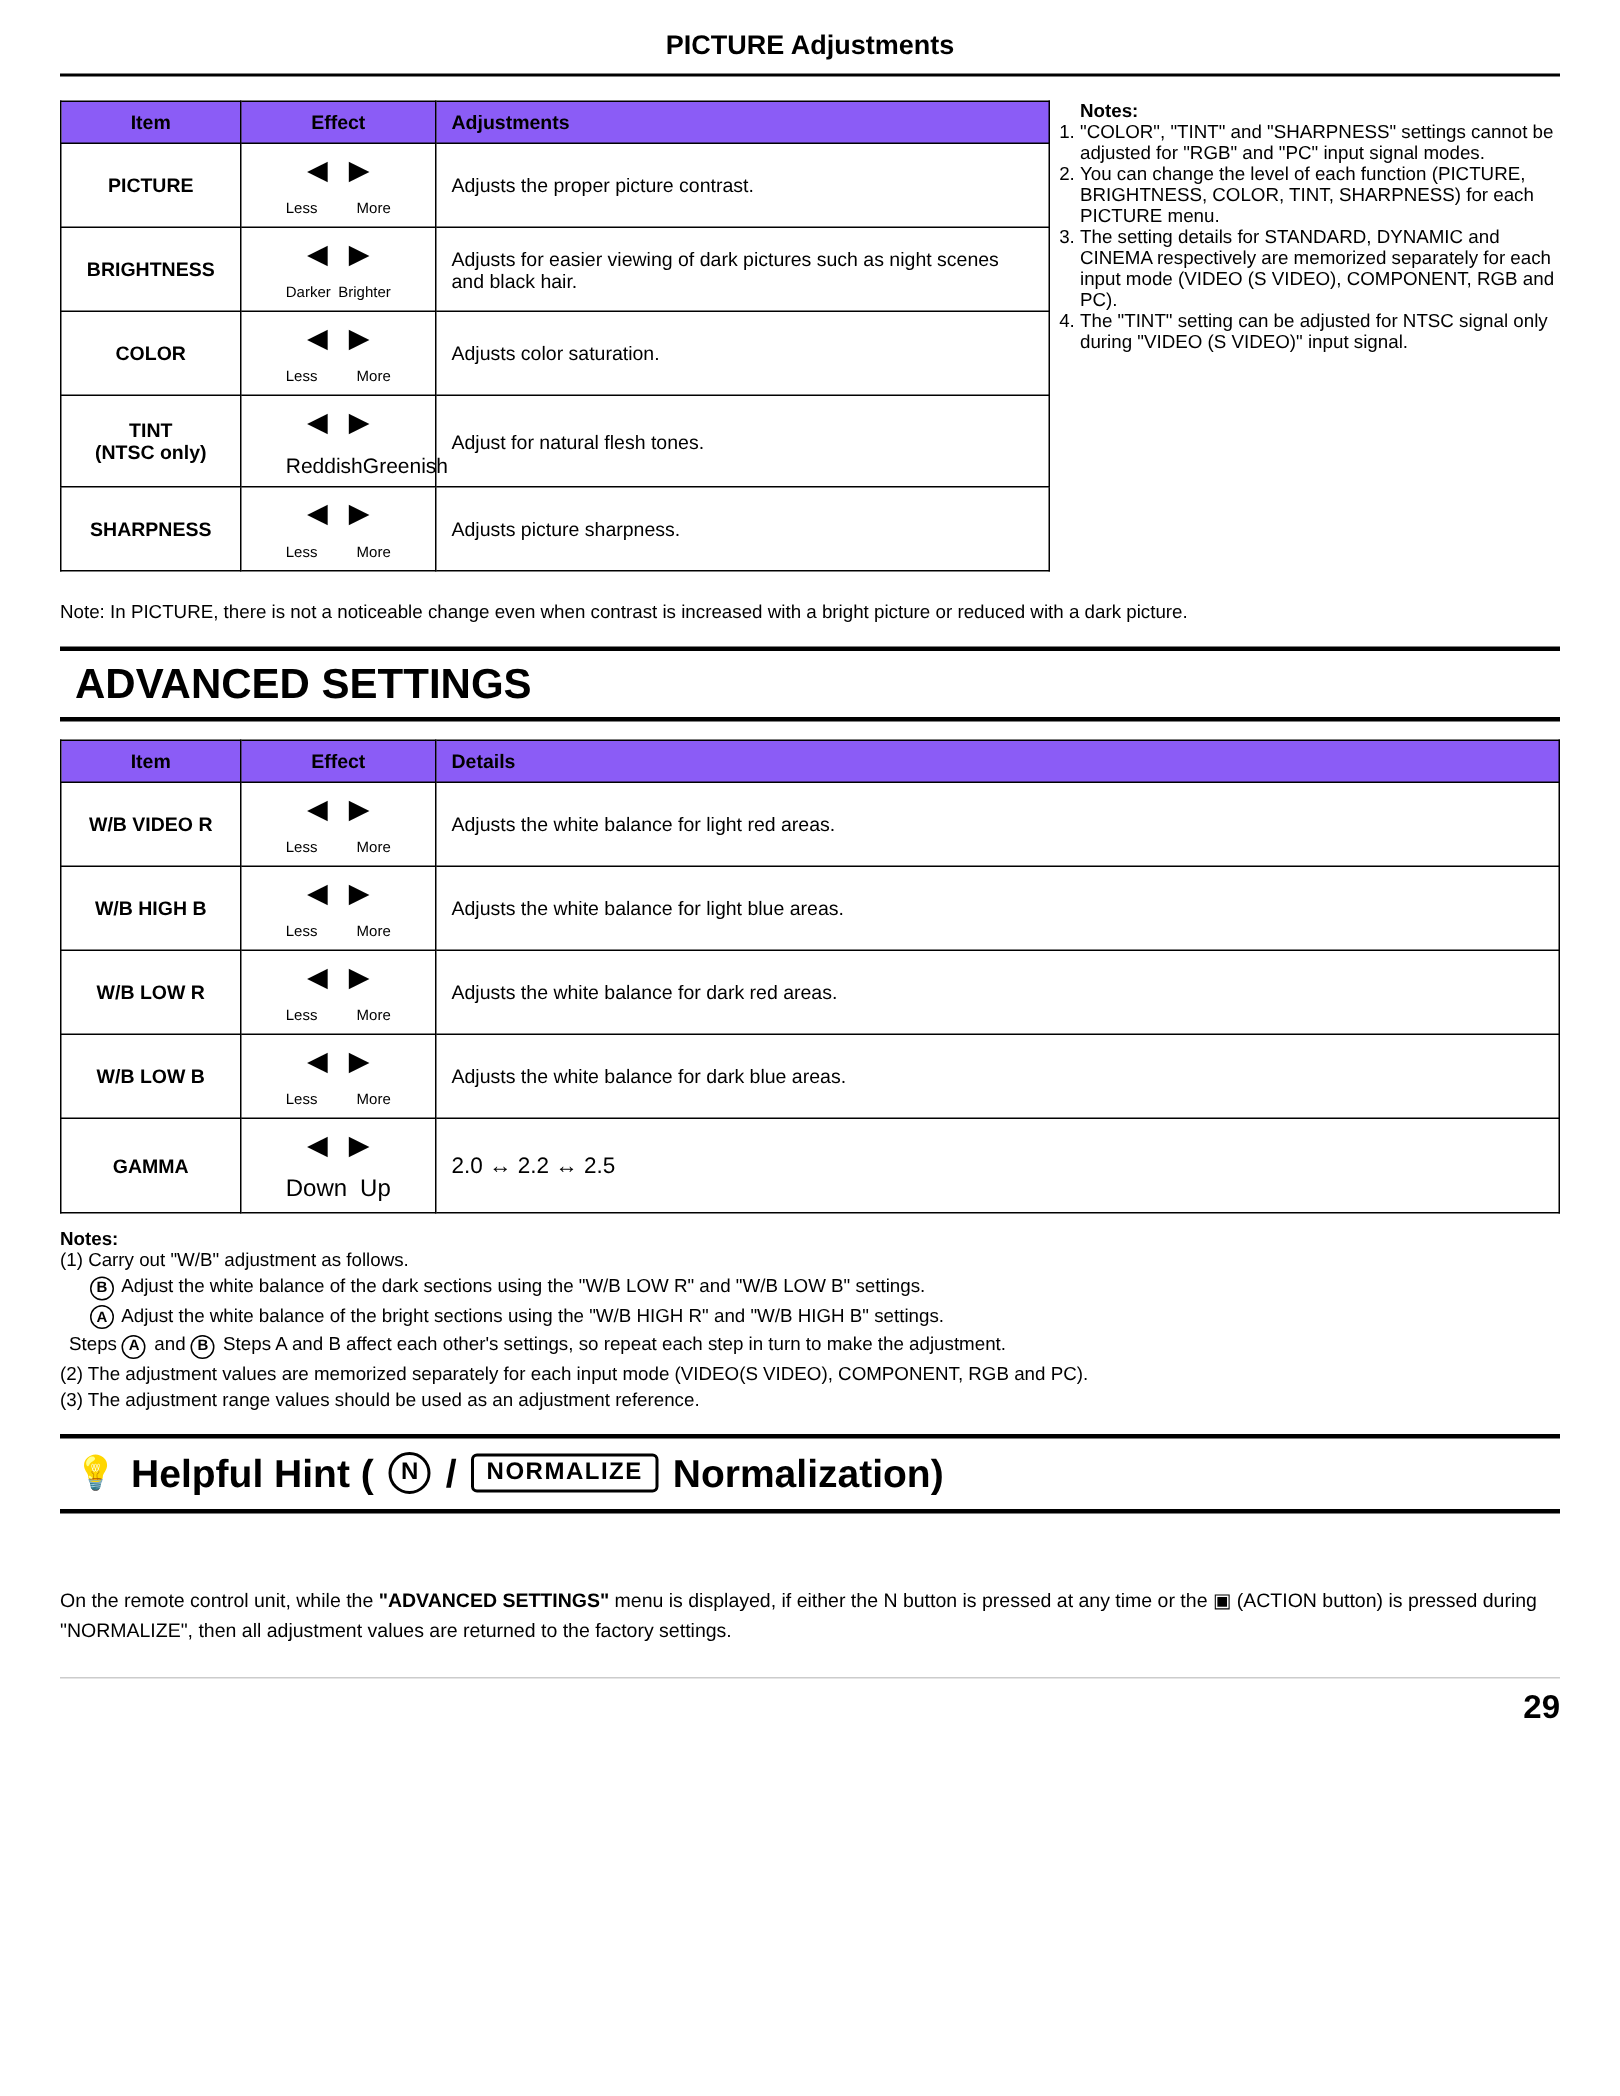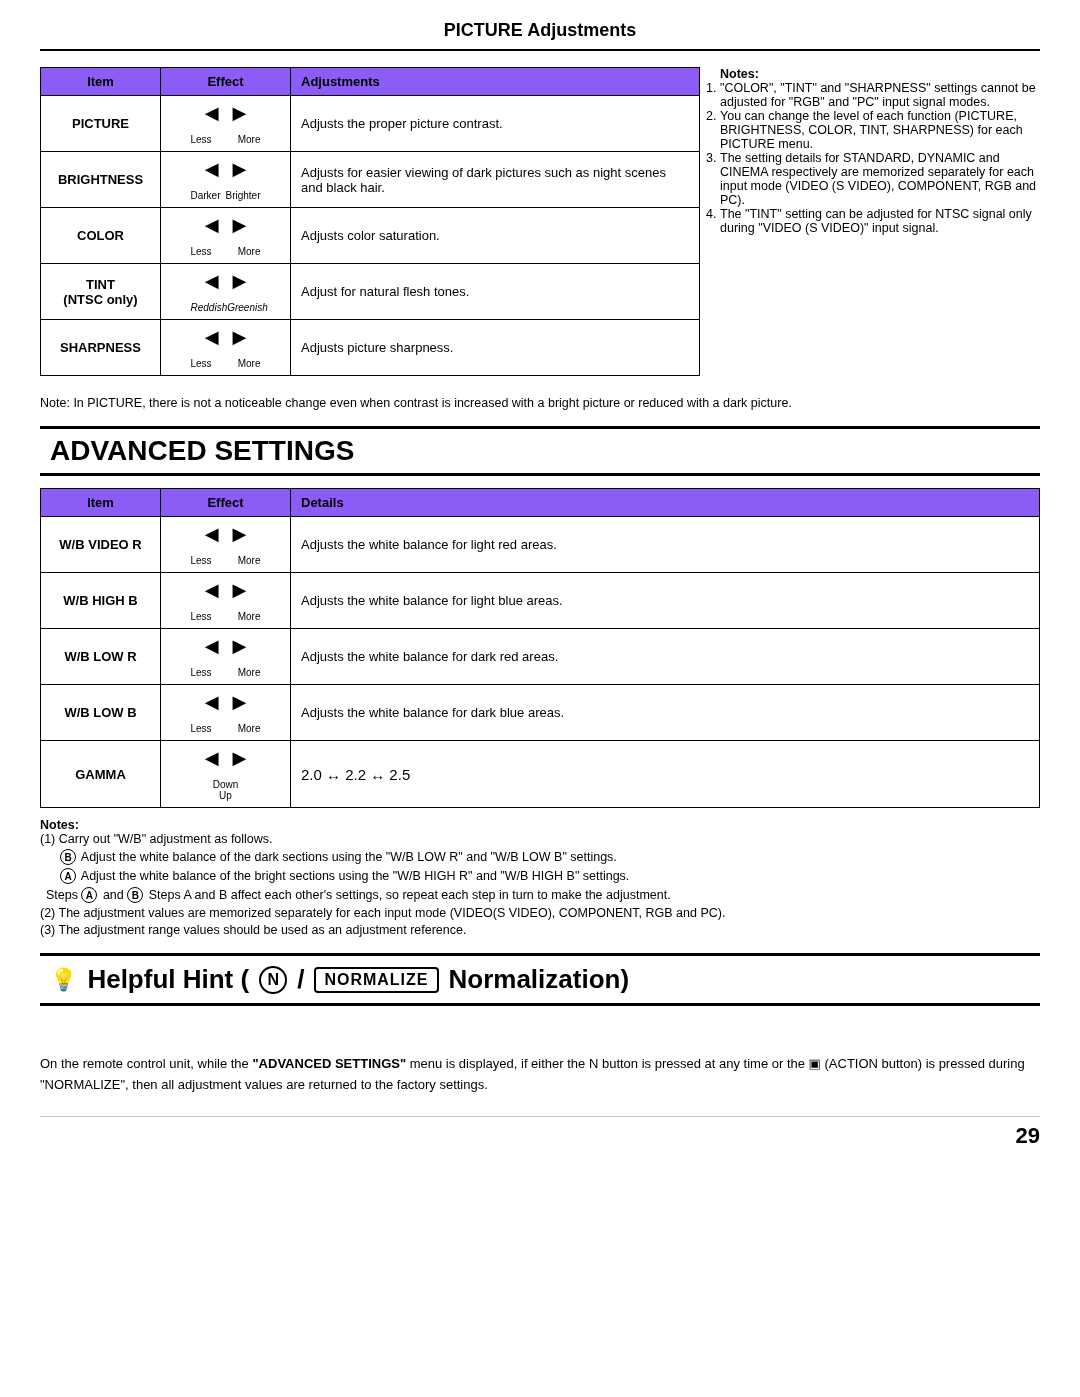--- a/index.html
+++ b/index.html
@@ -251,21 +251,21 @@
             <td class="adj-col">Adjusts color saturation.</td>
           </tr>
           <tr>
             <td class="item-col" style="font-weight: bold;">TINT<br>(NTSC only)</td>
             <td class="effect-col">
       <div class="arrow-cell">
         <div class="arrows-row">
           <span class="arrow-left">◀</span>
           <span class="arrow-right">▶</span>
         </div>
-        <div class="arrow-labels" style="display:flex;justify-content:space-between;width:70px;font-size:10px;font-style:italic;">
+        <div class="arrow-labels" style="display:flex;justify-content:space-between;width:70px;font-size:14px;">
           <span>Reddish</span>
           <span>Greenish</span>
         </div>
       </div>
             </td>
             <td class="adj-col">Adjust for natural flesh tones.</td>
           </tr>
           <tr>
             <td class="item-col" style="font-weight: bold;">SHARPNESS</td>
             <td class="effect-col">
@@ -377,21 +377,21 @@
         <td class="adj-col">Adjusts the white balance for dark blue areas.</td>
       </tr>
       <tr>
         <td class="item-col" style="font-weight: bold;">GAMMA</td>
         <td class="effect-col">
       <div class="arrow-cell">
         <div class="arrows-row">
           <span class="arrow-left">◀</span>
           <span class="arrow-right">▶</span>
         </div>
-        <div style="display:flex;width:70px;font-size:10px;flex-direction:column;">
+        <div style="display:flex;justify-content:space-between;width:70px;font-size:16px;">
           <span>Down</span>
           <span>Up</span>
         </div>
       </div>
         </td>
         <td class="adj-col">
           <span class="gamma-details">2.0 ↔ 2.2 ↔ 2.5</span>
         </td>
       </tr>
     </tbody>

